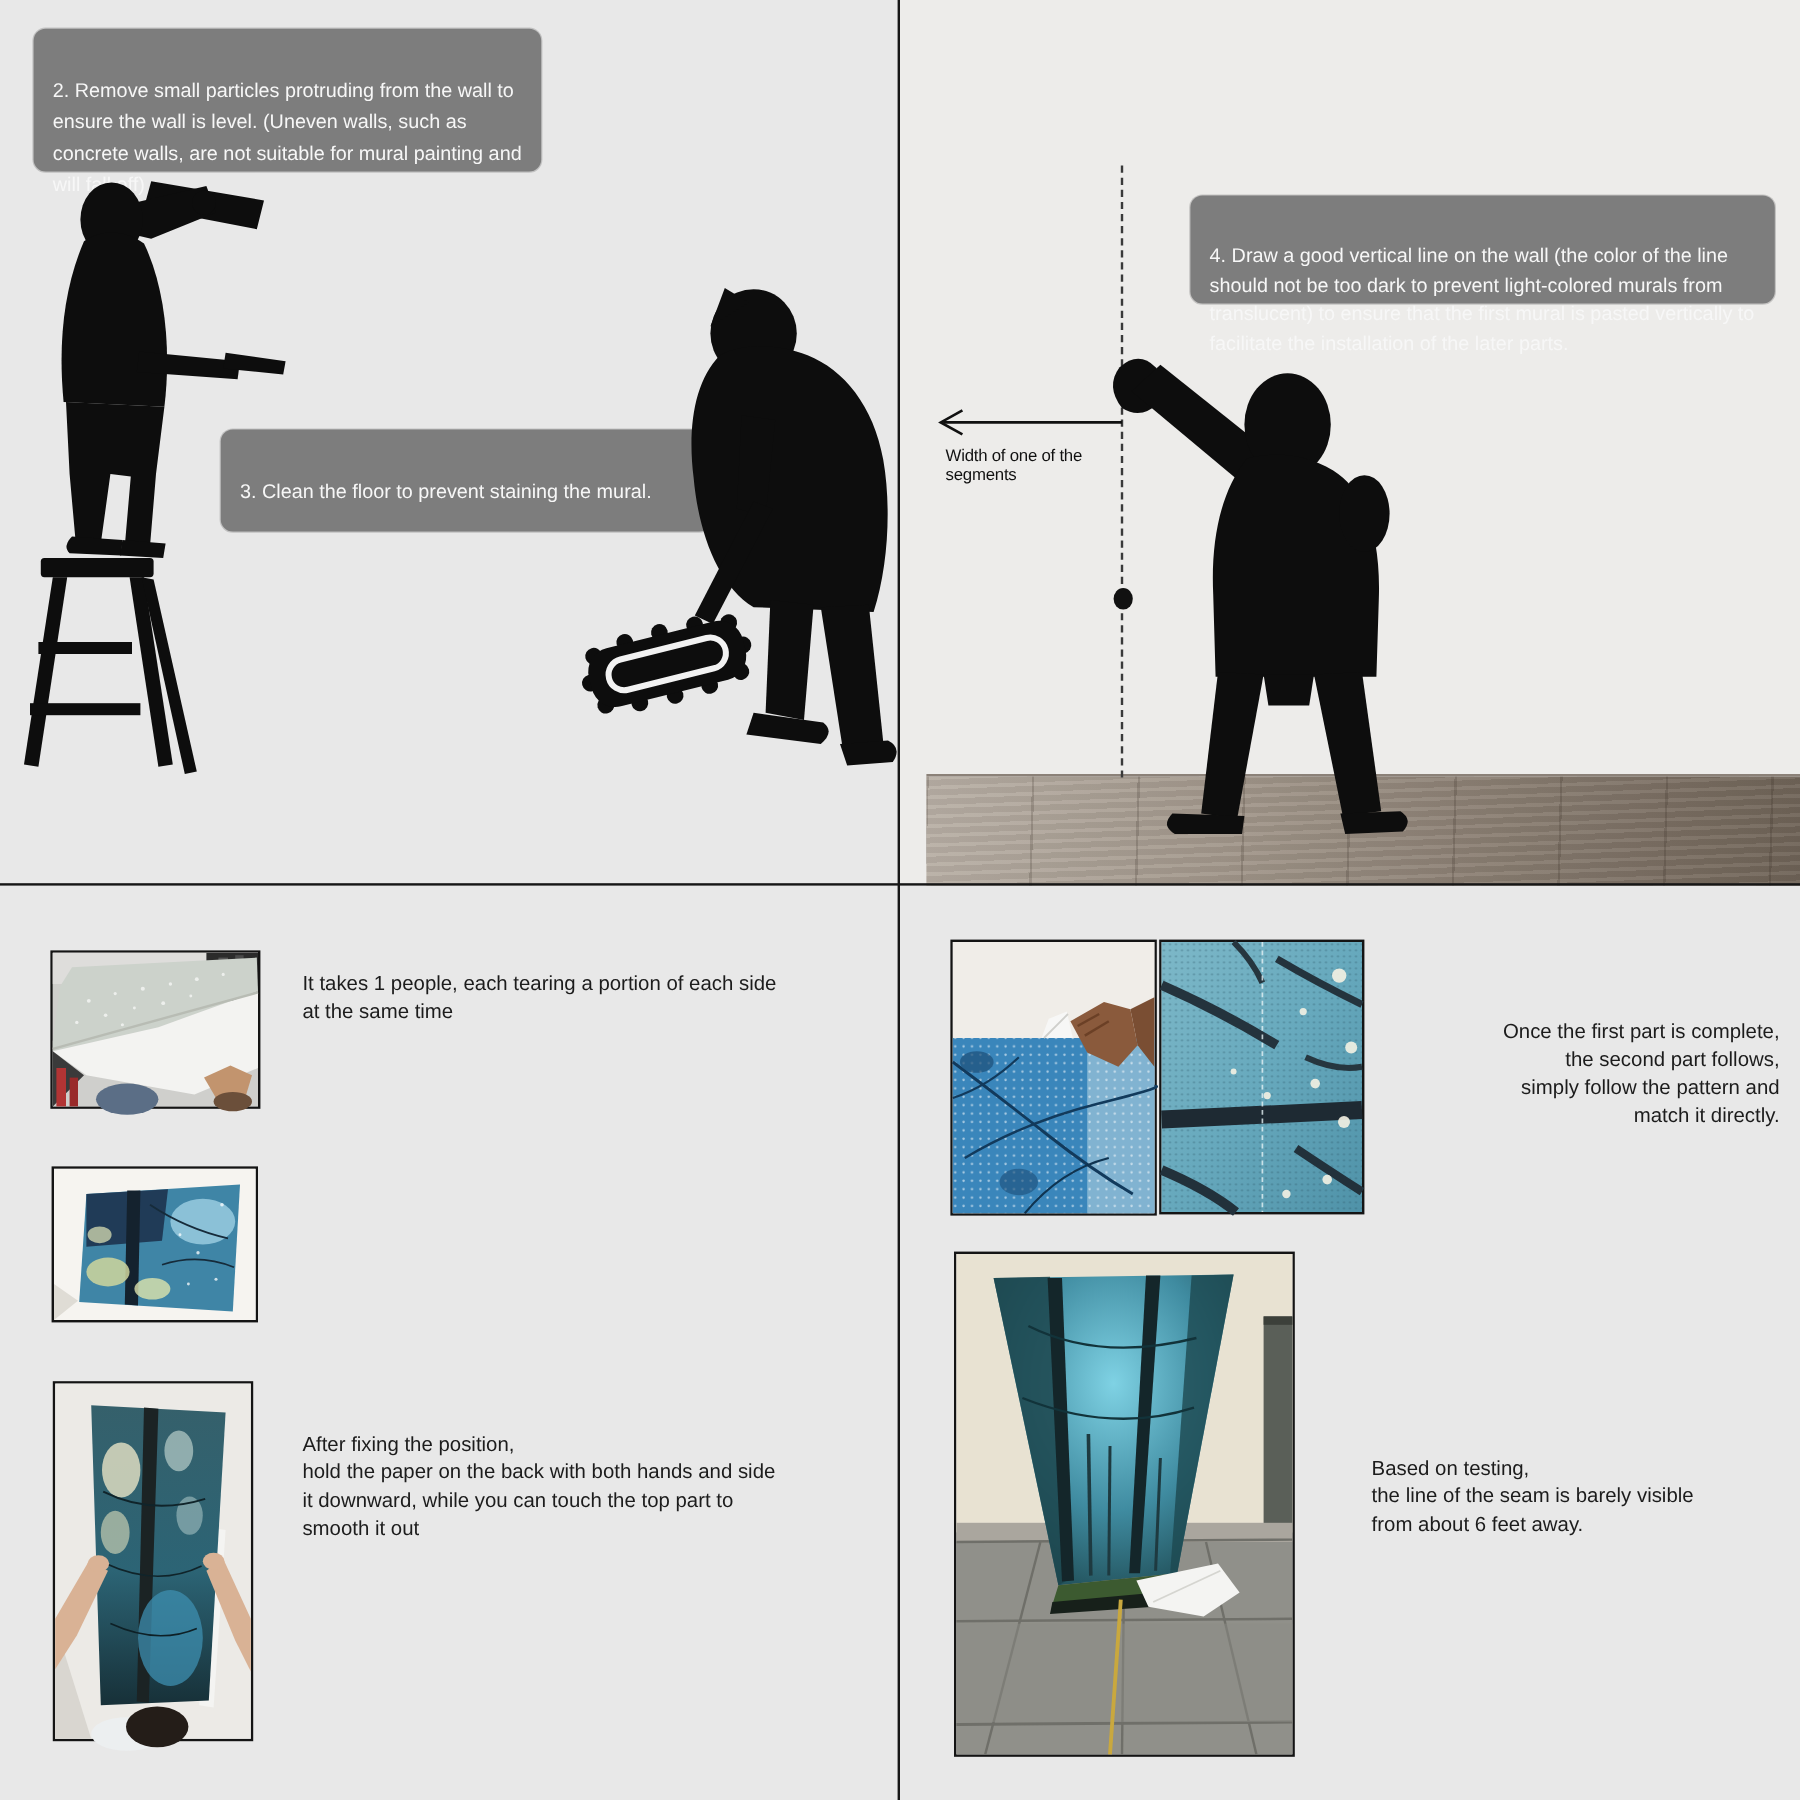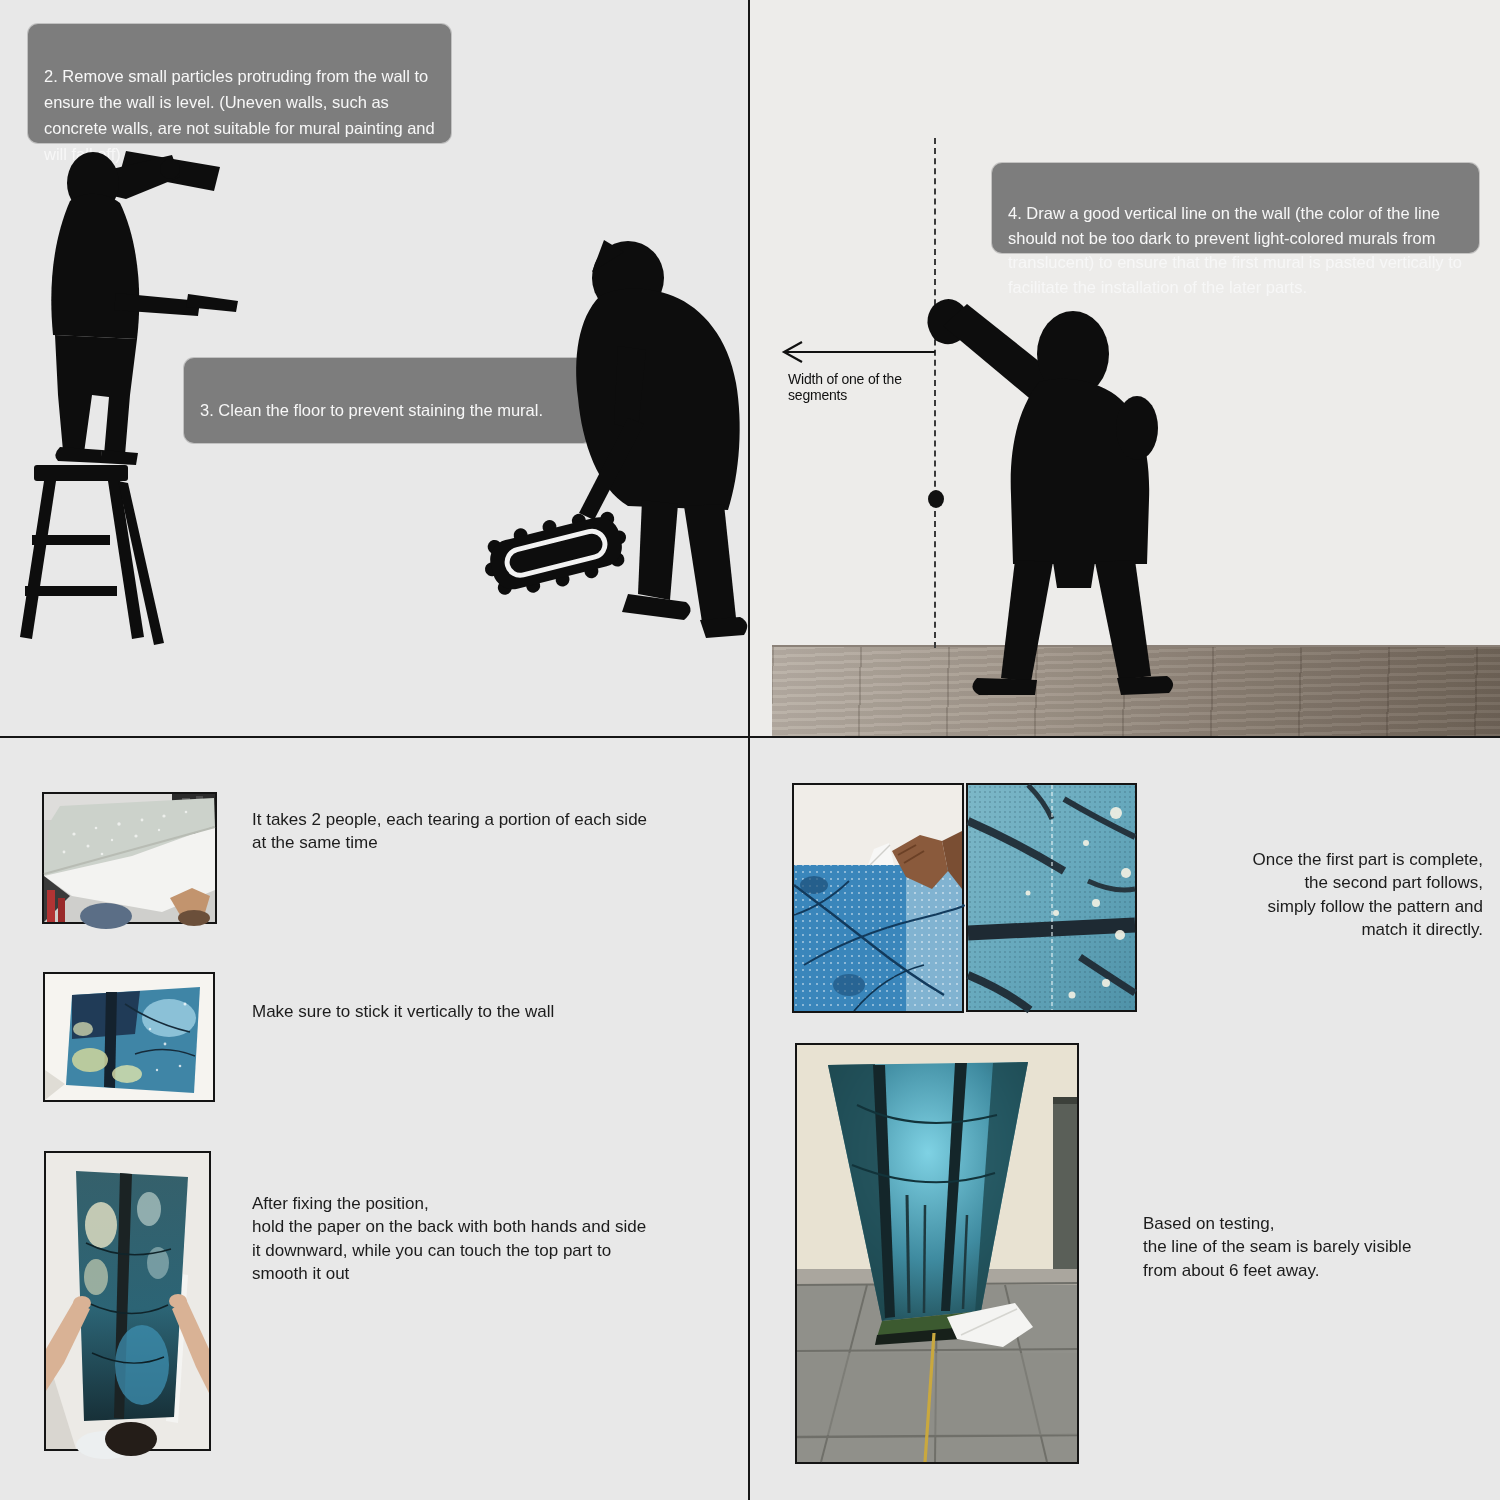--- a/index.html
+++ b/index.html
@@ -195,21 +195,21 @@
       <polygon points="0,82 26,102 0,128" fill="#3a3a3a"></polygon>
       <rect x="3" y="96" width="8" height="32" fill="#b23434"></rect>
       <rect x="14" y="104" width="7" height="24" fill="#992a2a"></rect>
 
       <ellipse cx="62" cy="122" rx="26" ry="13" fill="#5b6e86"></ellipse>
       <polygon points="126,104 148,94 166,102 160,122 136,121" fill="#c2946e"></polygon>
       <ellipse cx="150" cy="124" rx="16" ry="8" fill="#6b4f3a"></ellipse>
     </svg>
   </div>
 
-  <div class="caption" style="left:252px;top:808px;width:460px;">It takes 2 people, each tearing a portion of each side
+  <div class="caption" style="left:252px;top:808px;width:460px;">It takes 1 people, each tearing a portion of each side
  at the same time</div>
 
   <div class="photo" style="left:43px;top:972px;width:172px;height:130px;">
     <svg viewBox="0 0 168 126" preserveAspectRatio="none">
       <rect width="168" height="126" fill="#f6f4f0"></rect>
       <polygon points="0,96 20,110 0,126" fill="#dfdcd5"></polygon>
 
       <polygon points="27,21 155,13 149,119 21,111" fill="#3f85a6"></polygon>
       <polygon points="27,21 95,17 90,60 27,65" fill="#1d3550" opacity="0.92"></polygon>
       <polygon points="61,18 72,18 70,114 59,113" fill="#14222e"></polygon>
@@ -222,21 +222,20 @@
       <g fill="#ffffff" opacity="0.75">
         <circle cx="120" cy="70" r="1.4"></circle>
           <circle cx="135" cy="92" r="1.3"></circle>
           <circle cx="105" cy="55" r="1.2"></circle>
         <circle cx="140" cy="30" r="1.5"></circle>
           <circle cx="112" cy="96" r="1.2"></circle>
       </g>
     </svg>
   </div>
 
-  <div class="caption" style="left:252px;top:1000px;width:430px;">Make sure to stick it vertically to the wall</div>
 
   <div class="photo" style="left:44px;top:1151px;width:167px;height:300px;">
     <svg viewBox="0 0 163 296" preserveAspectRatio="none">
       <rect width="163" height="296" fill="#eceae6"></rect>
       <polygon points="0,200 30,296 0,296" fill="#d9d6d0"></polygon>
 
       <polygon points="128,120 142,122 132,270 120,268" fill="#f4f4f2"></polygon>
 
       <defs>
         <linearGradient id="panelGrad" x1="0" y1="0" x2="0" y2="1">

